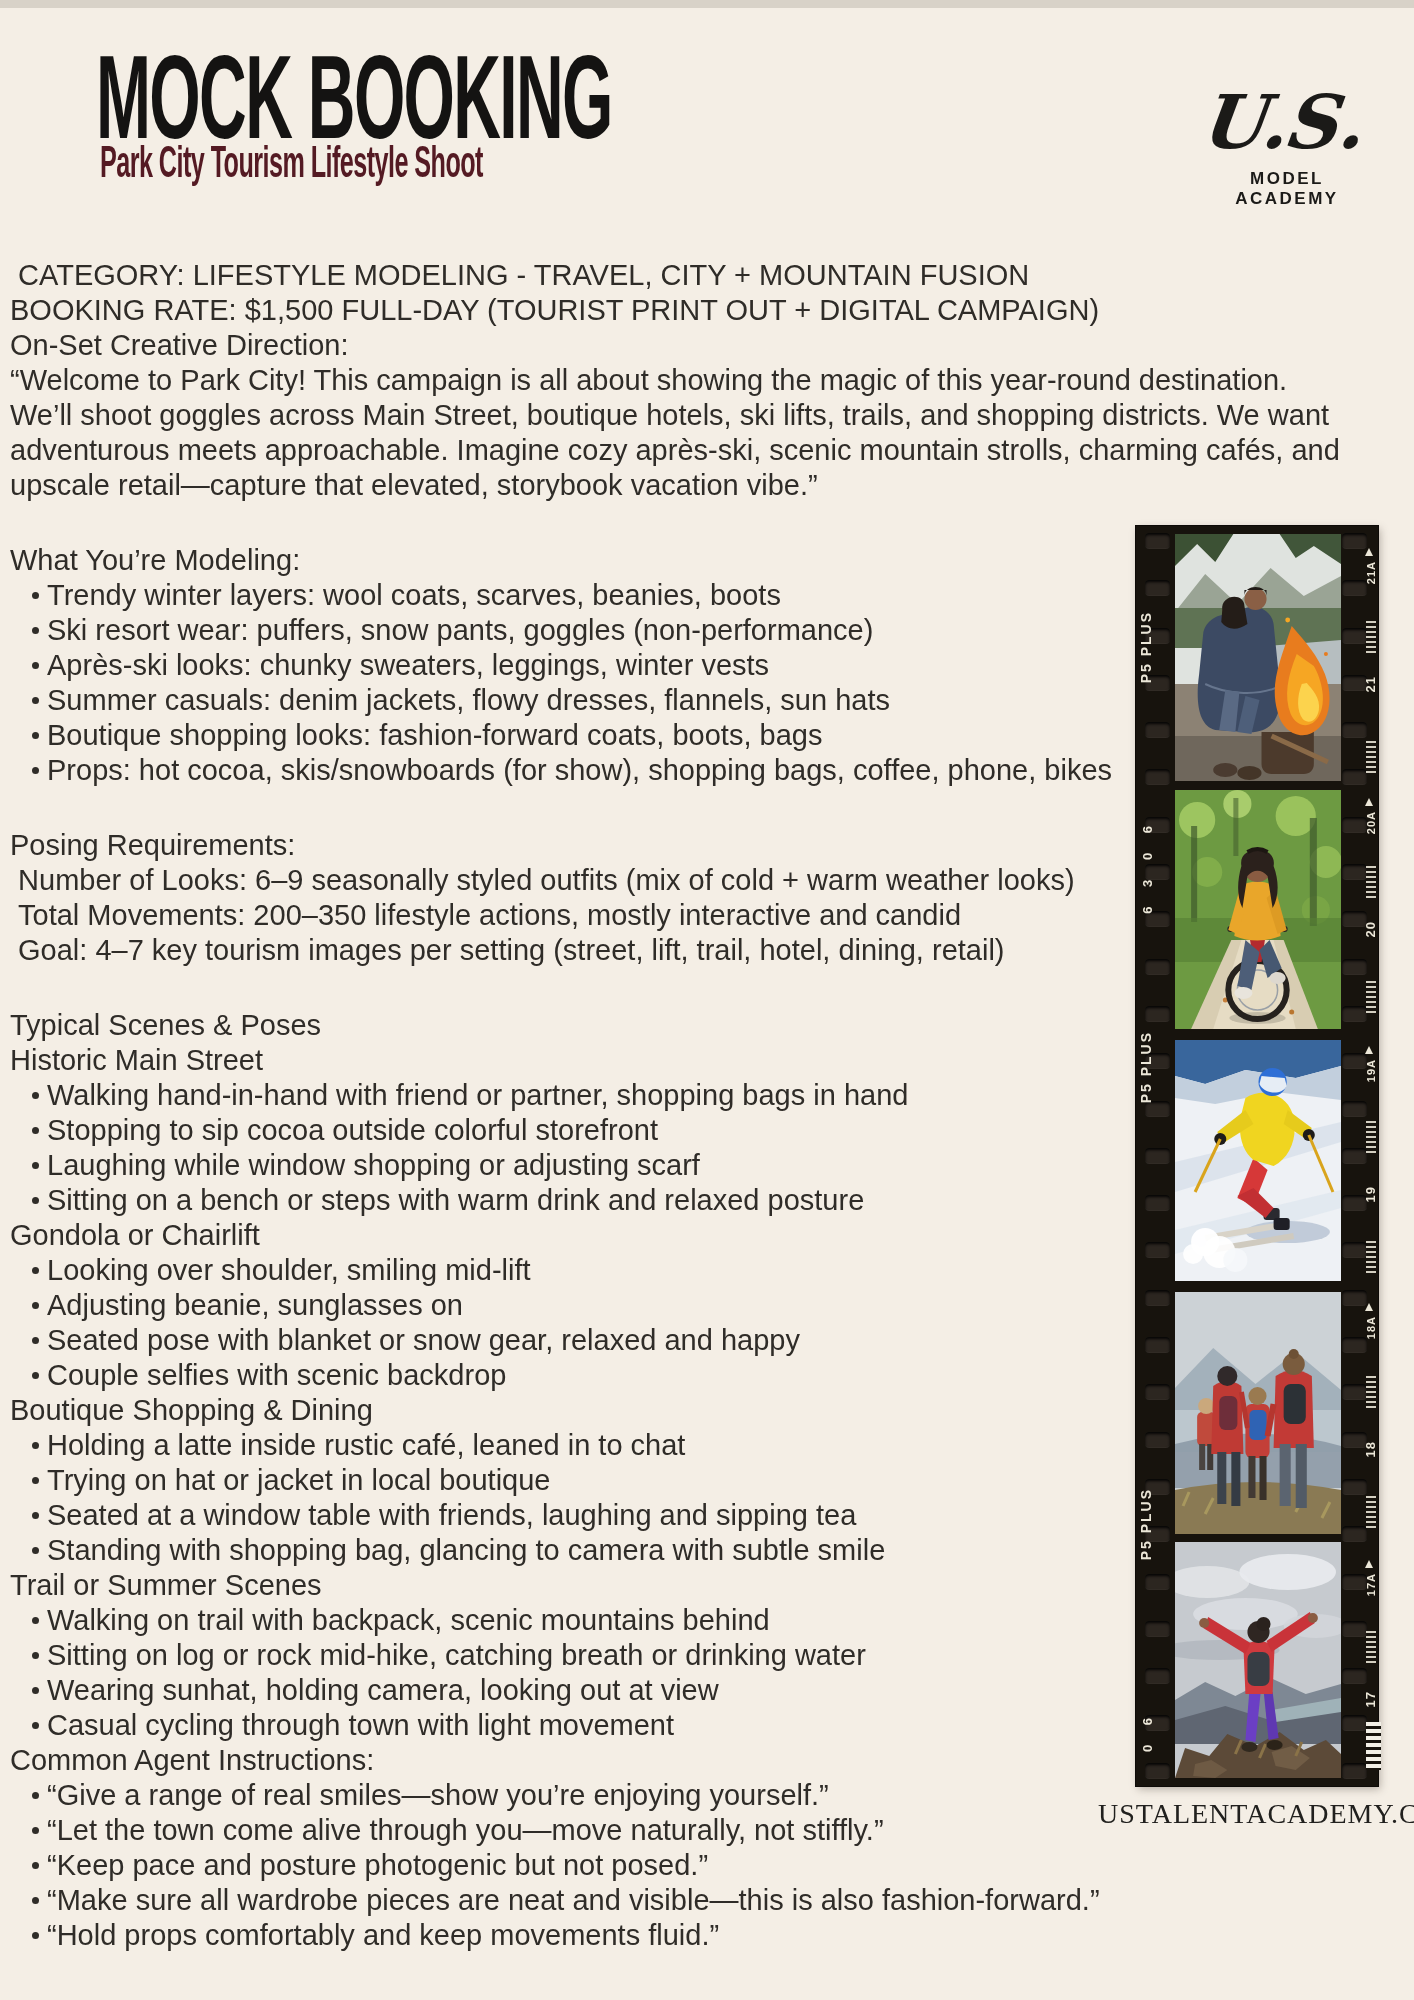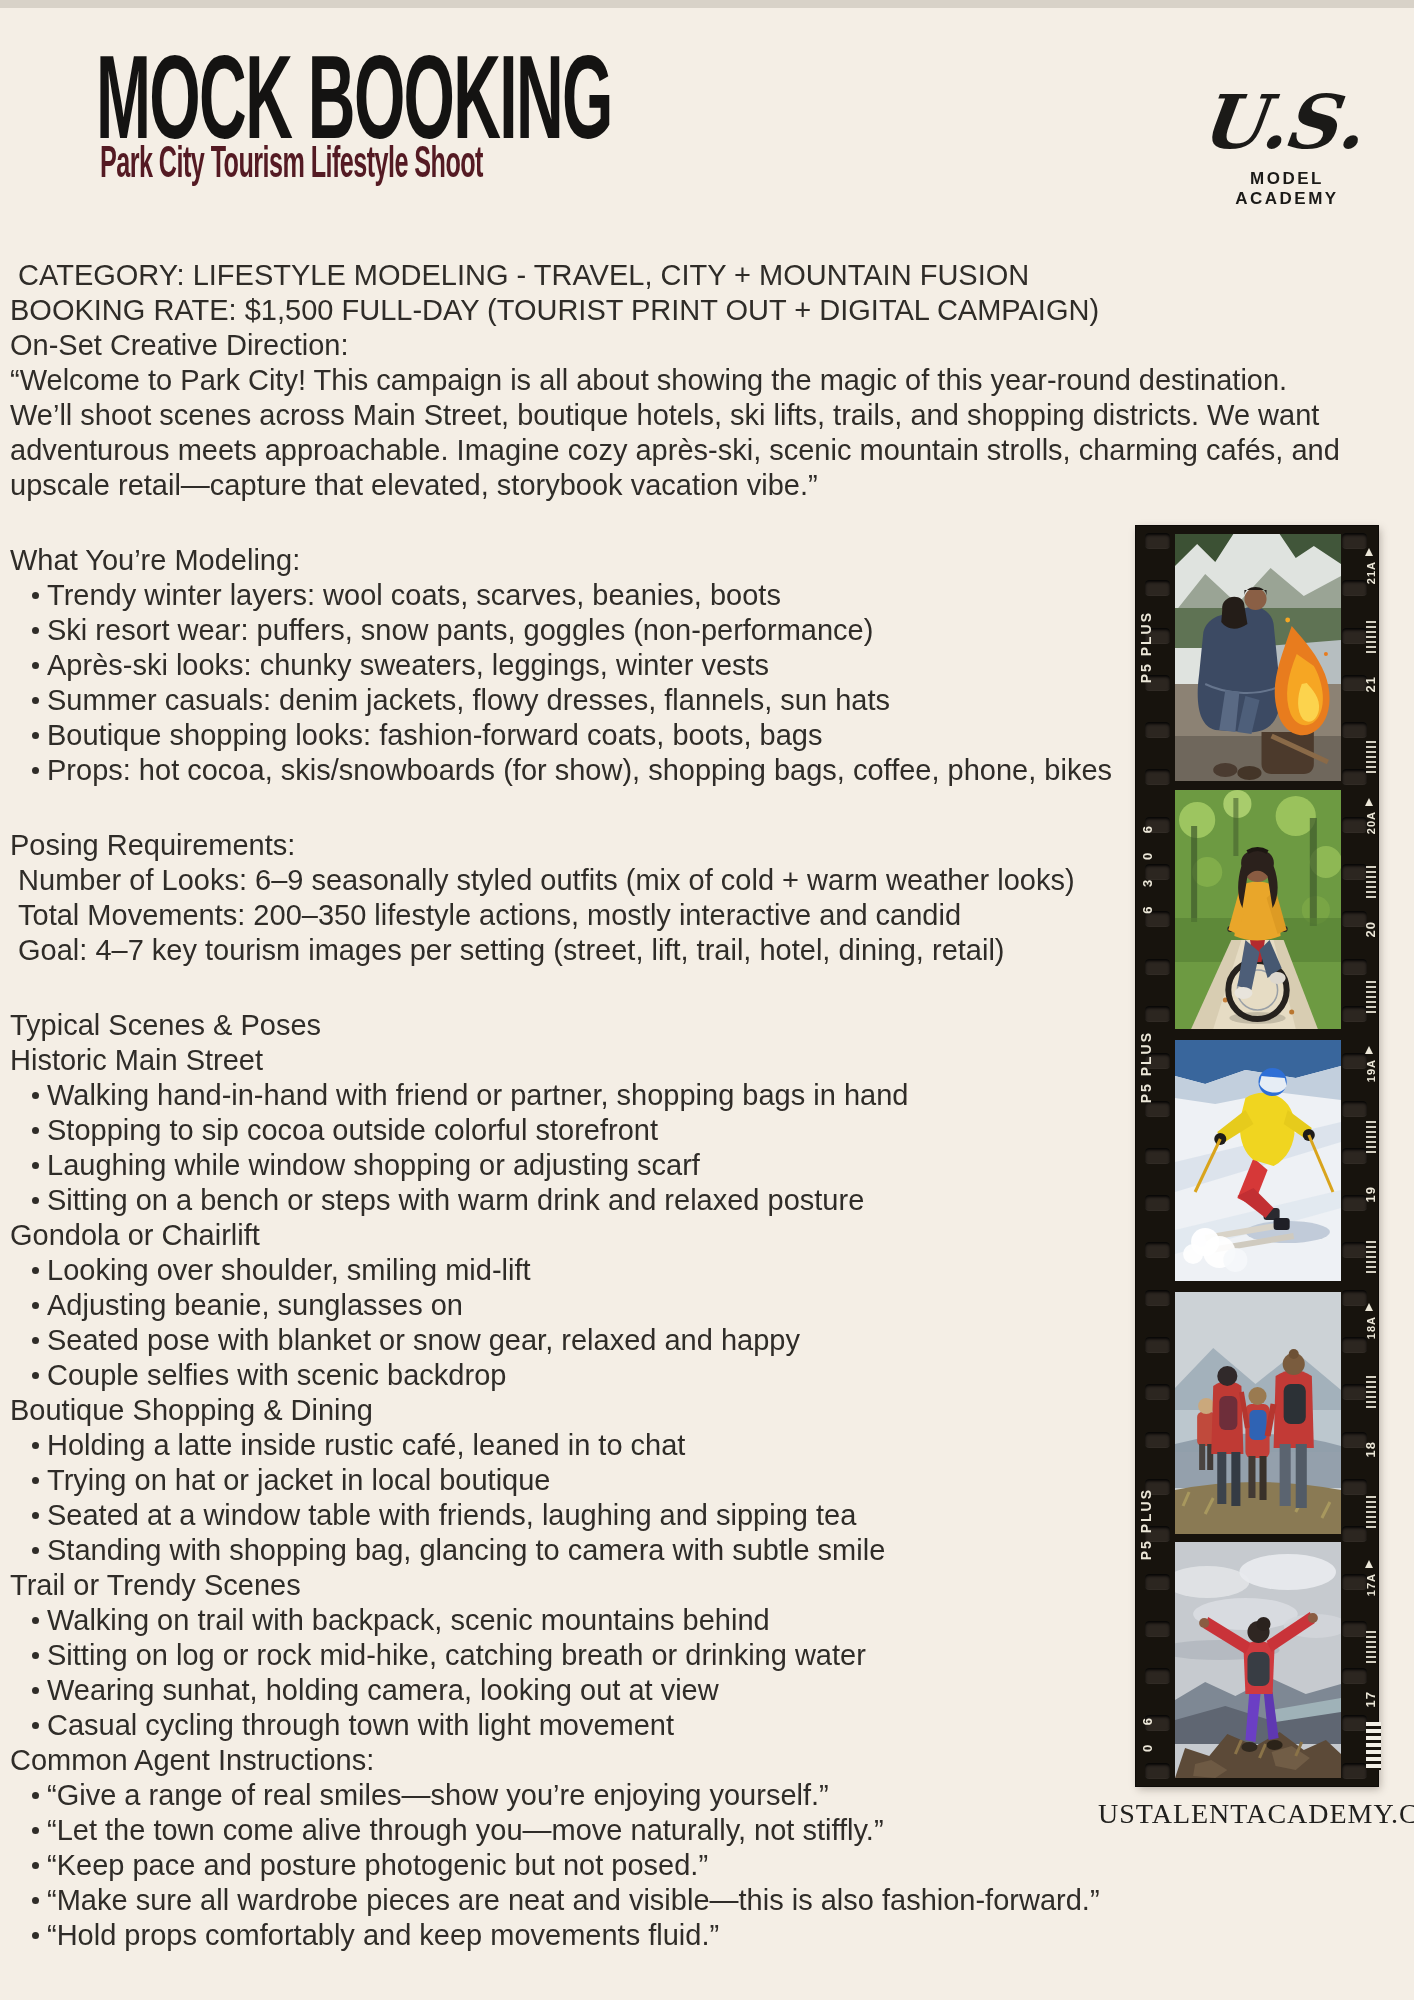--- a/index.html
+++ b/index.html
@@ -97,21 +97,21 @@
   <div class="logo">
     <div class="logo-script">U.S.</div>
     <div class="logo-name">MODEL ACADEMY</div>
   </div>
 
   <main class="content">
     <p>&nbsp;CATEGORY: LIFESTYLE MODELING - TRAVEL, CITY + MOUNTAIN FUSION</p>
     <p>BOOKING RATE: $1,500 FULL-DAY (TOURIST PRINT OUT + DIGITAL CAMPAIGN)</p>
     <p>On-Set Creative Direction:</p>
     <p class="wrapline">“Welcome to Park City! This campaign is all about showing the magic of this year-round destination.</p>
-    <p class="wrapline">We’ll shoot scenes across Main Street, boutique hotels, ski lifts, trails, and shopping districts. We want</p>
+    <p class="wrapline">We’ll shoot goggles across Main Street, boutique hotels, ski lifts, trails, and shopping districts. We want</p>
     <p class="wrapline">adventurous meets approachable. Imagine cozy après-ski, scenic mountain strolls, charming cafés, and</p>
     <p class="wrapline">upscale retail—capture that elevated, storybook vacation vibe.”</p>
 
     <div class="gap"></div>
     <p>What You’re Modeling:</p>
     <ul>
       <li>Trendy winter layers: wool coats, scarves, beanies, boots</li>
       <li>Ski resort wear: puffers, snow pants, goggles (non-performance)</li>
       <li>Après-ski looks: chunky sweaters, leggings, winter vests</li>
       <li>Summer casuals: denim jackets, flowy dresses, flannels, sun hats</li>
@@ -145,21 +145,21 @@
     </ul>
 
     <p>Boutique Shopping &amp; Dining</p>
     <ul>
       <li>Holding a latte inside rustic café, leaned in to chat</li>
       <li>Trying on hat or jacket in local boutique</li>
       <li>Seated at a window table with friends, laughing and sipping tea</li>
       <li>Standing with shopping bag, glancing to camera with subtle smile</li>
     </ul>
 
-    <p>Trail or Trendy Scenes</p>
+    <p>Trail or Summer Scenes</p>
     <ul>
       <li>Walking on trail with backpack, scenic mountains behind</li>
       <li>Sitting on log or rock mid-hike, catching breath or drinking water</li>
       <li>Wearing sunhat, holding camera, looking out at view</li>
       <li>Casual cycling through town with light movement</li>
     </ul>
 
     <p>Common Agent Instructions:</p>
     <ul>
       <li>“Give a range of real smiles—show you’re enjoying yourself.”</li>

